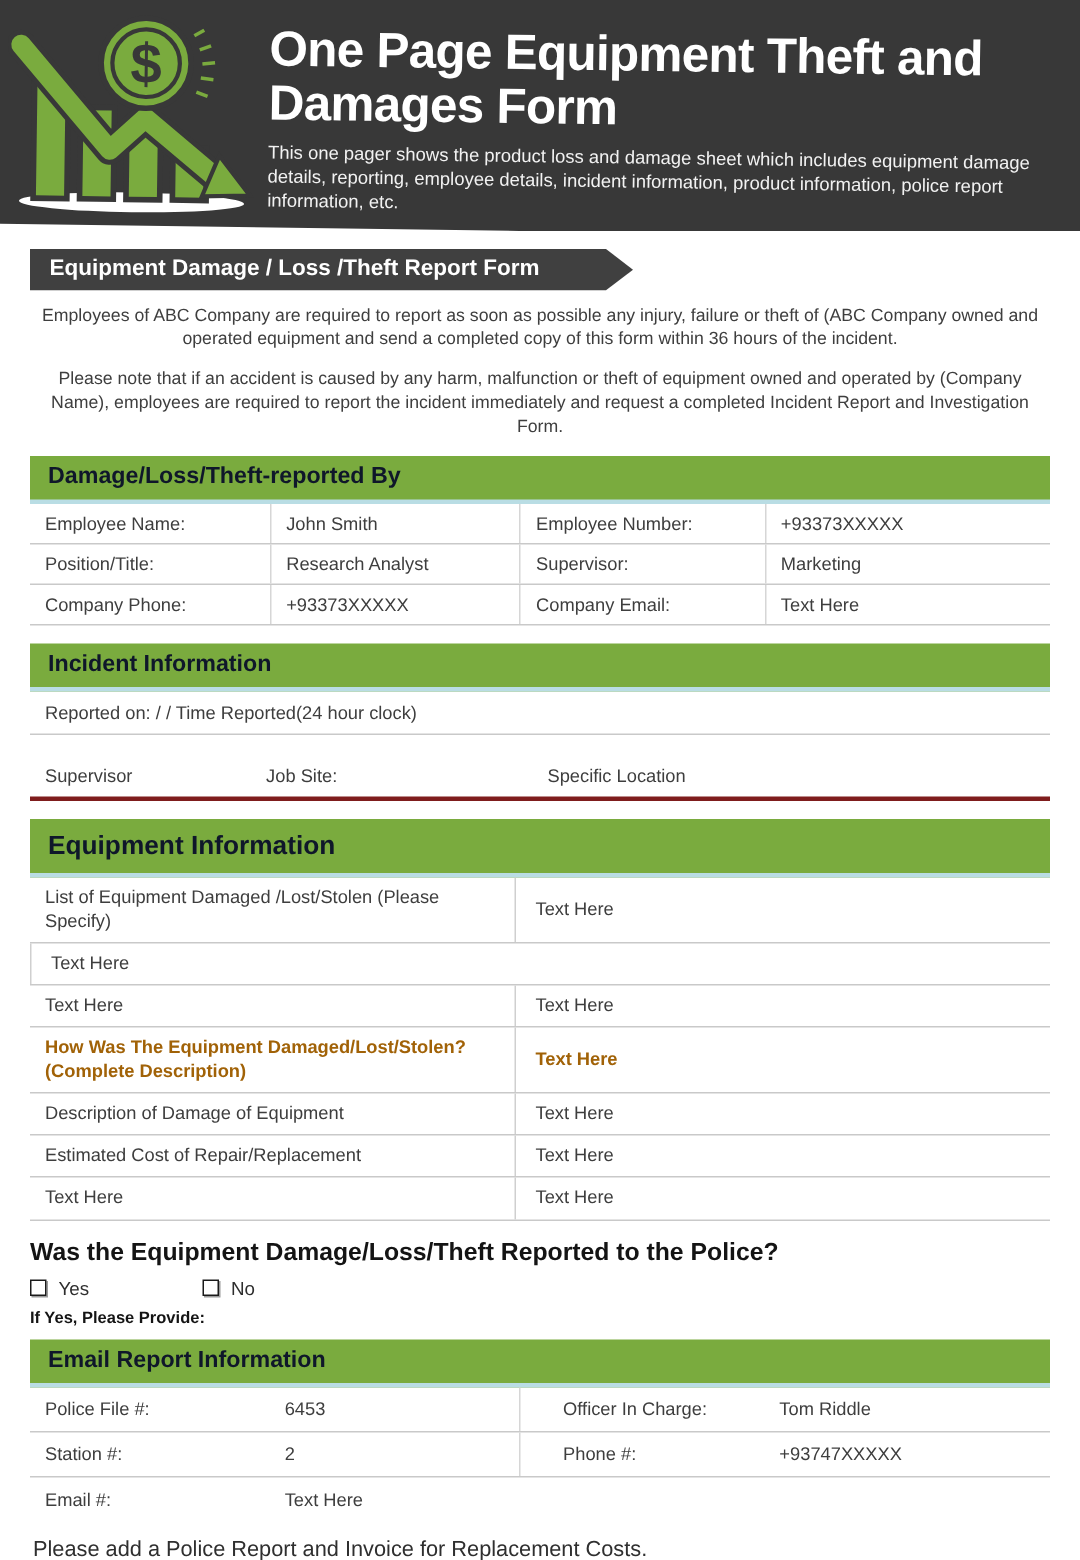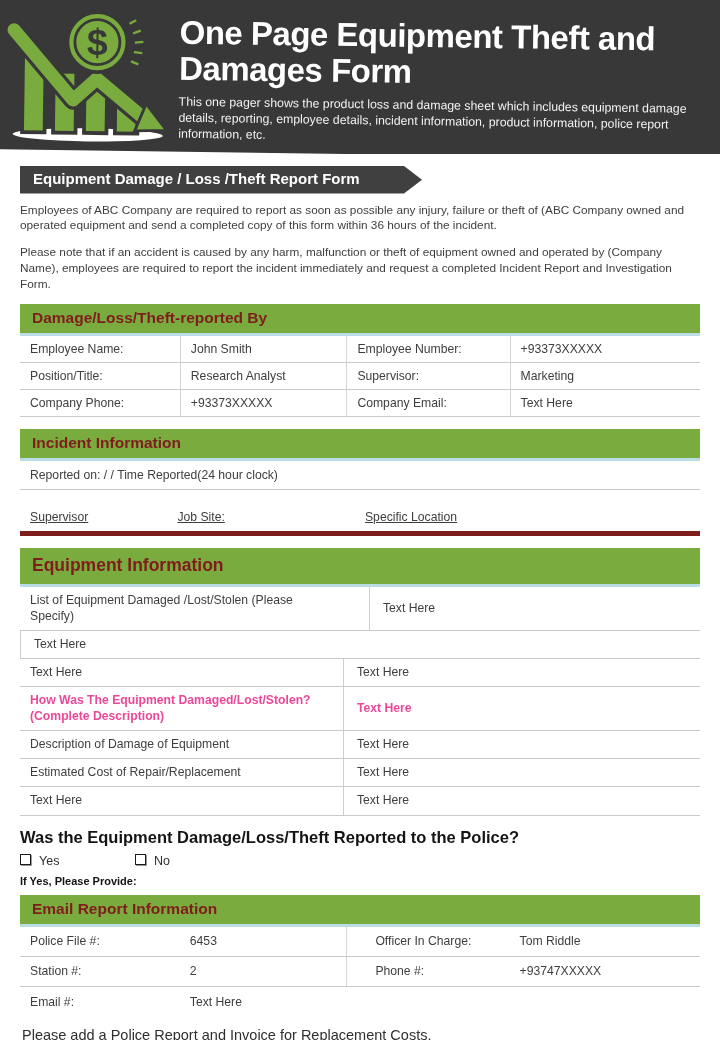--- a/index.html
+++ b/index.html
@@ -16,48 +16,48 @@
   .header-title { color:#ffffff; font-size:33px; font-weight:bold; line-height:1.08;
                   letter-spacing:-0.5px; }
   .header-sub { color:#f2f2f2; font-size:12.3px; line-height:1.3; margin-top:9px; }
 
   
   .content { padding:12px 20px 0 20px; }
 
   .banner-arrow { background:#404040; color:#fff; font-weight:bold; font-size:15px;
                   padding:5px 26px 6px 13px; line-height:1.1;
                   clip-path:polygon(0 0, calc(100% - 18px) 0, 100% 50%, calc(100% - 18px) 100%, 0 100%); }
-  .banner-full { background:#7aab3e; color:#7f1d1d; font-weight:bold; font-size:15.5px;
+  .banner-full { background:#7aab3e; color:#0f172a; font-weight:bold; font-size:15.5px;
                  padding:5px 12px 6px 12px; border-bottom:3px solid #b9dde4; }
   .banner-big { font-size:17.5px; padding:7px 12px 8px 12px; }
 
-  .para { font-size:11.8px; color:#3e3e3e; line-height:1.34; margin-top:9px; }
+  .para { font-size:11.8px; color:#3e3e3e; line-height:1.34; margin-top:9px;text-align:center; }
 
   .tbl { font-size:12.2px; color:#3e3e3e; }
   .tr4 { display:grid; grid-template-columns:23.5% 24.5% 24% 28%; border-bottom:1px solid #c9c9c9;
          min-height:27px; align-items:stretch; }
   .tr4 > span { display:flex; align-items:center; padding:6px 4px 6px 10px; }
   .tr4 > span.vline { border-left:1px solid #d6d6d6; }
   .tr4.center-only > span.vline { border-left:none; }
   .tr4.center-only > span:nth-child(3) { border-left:1px solid #d6d6d6;padding-left:28px; }
   .tr4.no-divider > span { border-left:none !important; }
 
   .tri { border-bottom:1px solid #c9c9c9; padding:7px 0 7px 10px; min-height:26px; }
-  .tri3 { display:grid; grid-template-columns:22% 28% 50%; border-bottom:5px solid #7f1d1d;
-          padding:20px 0 7px 10px;text-decoration:underline; }
+  .tri3 { display:grid; grid-template-columns:22% 28% 50%; border-bottom:3px solid #7f1d1d;
+          padding:20px 0 7px 10px; }
 
   .tr2 { display:grid; grid-template-columns:47.5% 52.5%; border-bottom:1px solid #c9c9c9;
          min-height:27px; }
   .tr2 > span { display:flex; align-items:center; padding:6px 8px 6px 10px; line-height:1.25; }
   .tr2 > span.val { border-left:1px solid #cfcfcf; padding-left:13px; }
-  .tr2.bold { font-weight:bold; color:#ec4899; }
+  .tr2.bold { font-weight:bold; color:#a16207; }
 
   .q-heading { font-size:16.5px; font-weight:bold; color:#141414; margin-top:12px; }
   .checks { display:flex; margin-top:7px; font-size:12.5px; color:#2e2e2e; }
-  .check-opt { display:flex; align-items:flex-start; width:115px; }
+  .check-opt { display:flex; align-items:center; width:115px; }
   .box { width:11px; height:11px; border:1.6px solid #1a1a1a; display:inline-block;
          margin-right:8px; background:#fff; box-shadow:1px 1px 0 #9a9a9a; }
   .ifyes { font-size:11px; font-weight:bold; color:#141414; margin-top:7px; }
 
   .police-footer { font-size:14.5px; color:#2f2f2f; margin:10px 0 10px 2px; }
 
   .mt12 { margin-top:12px; } .mt8 { margin-top:8px; }
 </style>
 </head>
 <body>
@@ -126,21 +126,21 @@
     <div class="tri">Reported on:  /    /    Time Reported(24 hour clock)</div>
     <div class="tri3">
       <span>Supervisor</span>
       <span>Job Site:</span>
       <span>Specific Location</span>
     </div>
   </div>
 
   <div class="banner-full banner-big mt12">Equipment Information</div>
   <div class="tbl">
-    <div class="tr2" style="min-height:31px;gap:26px;">
+    <div class="tr2" style="min-height:31px;">
       <span>List of Equipment Damaged /Lost/Stolen (Please Specify)</span>
       <span class="val">Text Here</span>
     </div>
     <div class="tr2">
       <span class="val">Text Here</span>
     </div>
     <div class="tr2">
       <span>Text Here</span>
       <span class="val">Text Here</span>
     </div>

